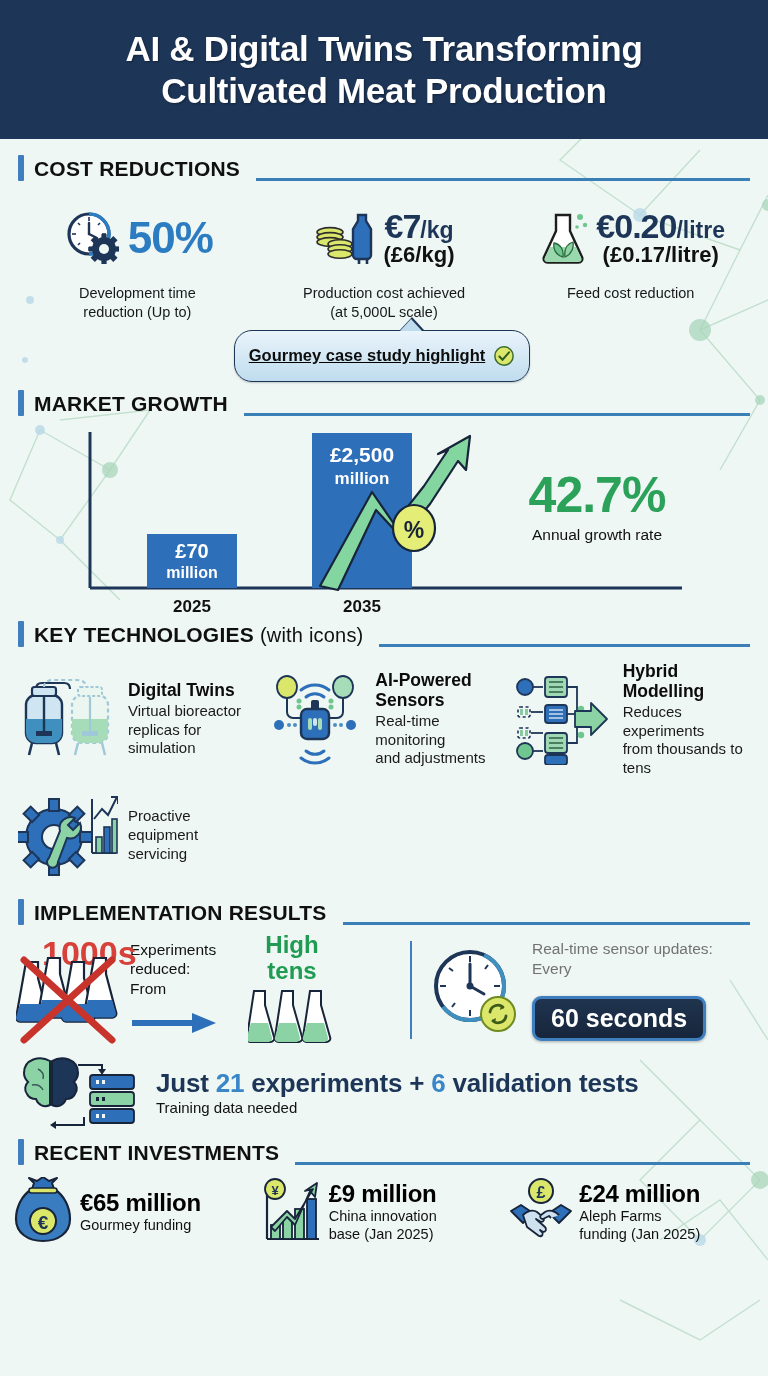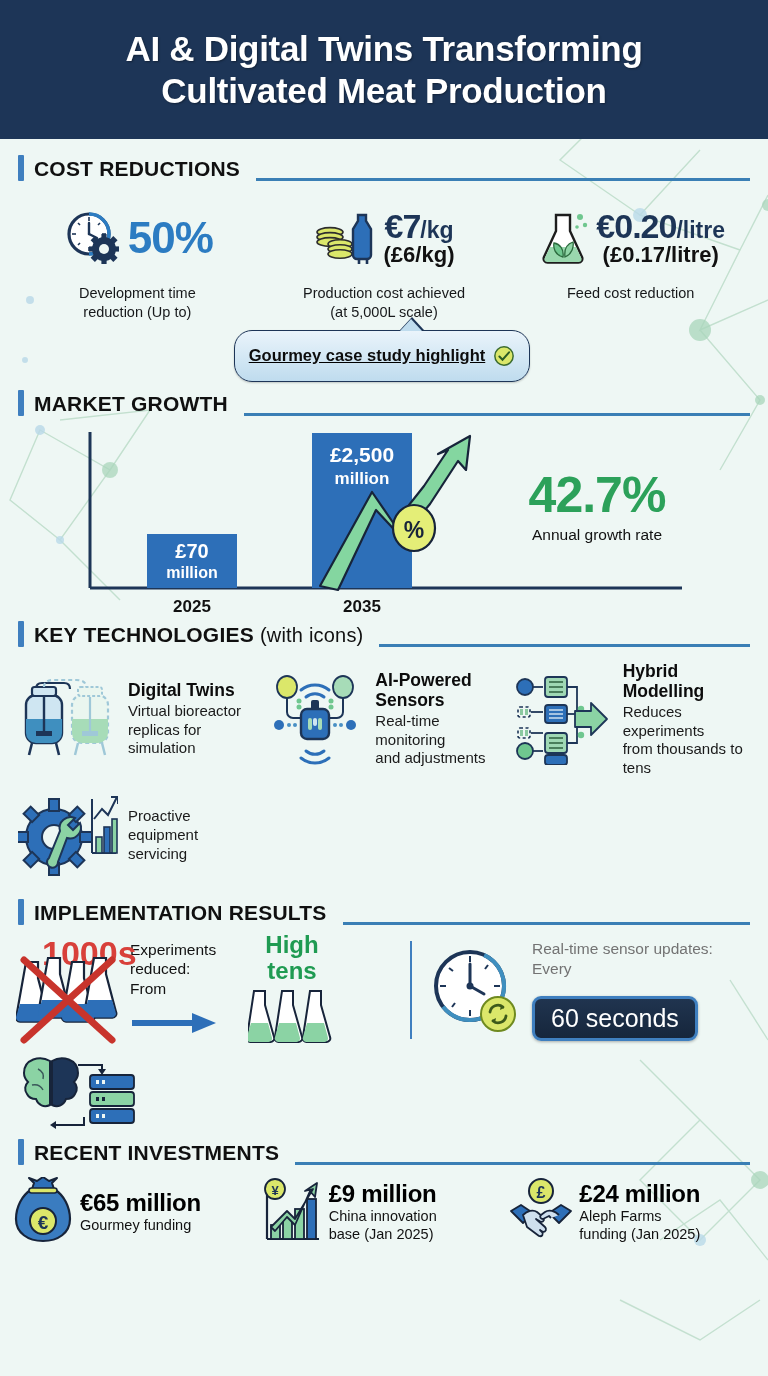--- a/index.html
+++ b/index.html
@@ -104,21 +104,21 @@
   .red-num { font-size:34px; font-weight:bold; color:#d8403a; line-height:1; }
   .mid-txt { font-size:15.5px; color:#111; line-height:1.26; }
   .green-num { font-size:24px; font-weight:bold; color:#1f9b52; line-height:1.1; text-align:center; }
   .sensor-txt { font-size:15.5px; color:#737373; line-height:1.26; margin-bottom:18px; }
   .sec-badge {
     display:inline-block;
     background:linear-gradient(180deg,#20344f 0%,#16263c 100%);
     border:3px solid #3f7fbf;
     border-radius:9px;
     padding:5px 16px;
-    color:#fff; font-size:25px; font-weight:normal;
+    color:#fff; font-size:25px; font-weight:bold;
     box-shadow:0 1px 3px rgba(0,0,0,.3);
   }
   .impl-bottom { display:flex; align-items:center; gap:10px; padding:4px 16px 0 16px; height:86px; }
   .just-line { font-size:26px; font-weight:bold; color:#1d3557; line-height:1.1; letter-spacing:-0.2px; }
   .just-line .hl { color:#3a86c8; }
   .just-sub { font-size:15px; color:#111; margin-top:2px; }
 
   
   .inv-row { display:flex; padding:12px 12px 0 12px; gap:2px; }
   .inv-item { flex:1; display:flex; align-items:center; gap:6px; }
@@ -633,20 +633,24 @@
         </g>
       <g fill="#17243a">
           <rect x="80" y="46" width="3" height="4"></rect>
           <rect x="86" y="46" width="3" height="4"></rect>
         </g>
       <path d="M62 14h24v8" fill="none" stroke="#17243a" stroke-width="2"></path>
       <path d="M82 18l4 6 4-6z" fill="#17243a"></path>
       <path d="M40 74h28v-8" fill="none" stroke="#17243a" stroke-width="2"></path>
       <path d="M40 70l-6 4 6 4z" fill="#17243a"></path>
     </svg>
+    <div>
+      <div class="just-line"><span>Just </span><span class="hl">21</span><span> experiments + </span><span class="hl">6</span><span> validation tests</span></div>
+      <div class="just-sub">Training data needed</div>
+    </div>
   </div>
 
   <div style="padding-top:6px">
     <div class="sec-head">
       <div class="sec-bar"></div>
       <div class="sec-title">RECENT INVESTMENTS</div>
       <div class="sec-line"></div>
     </div>
   </div>
 

